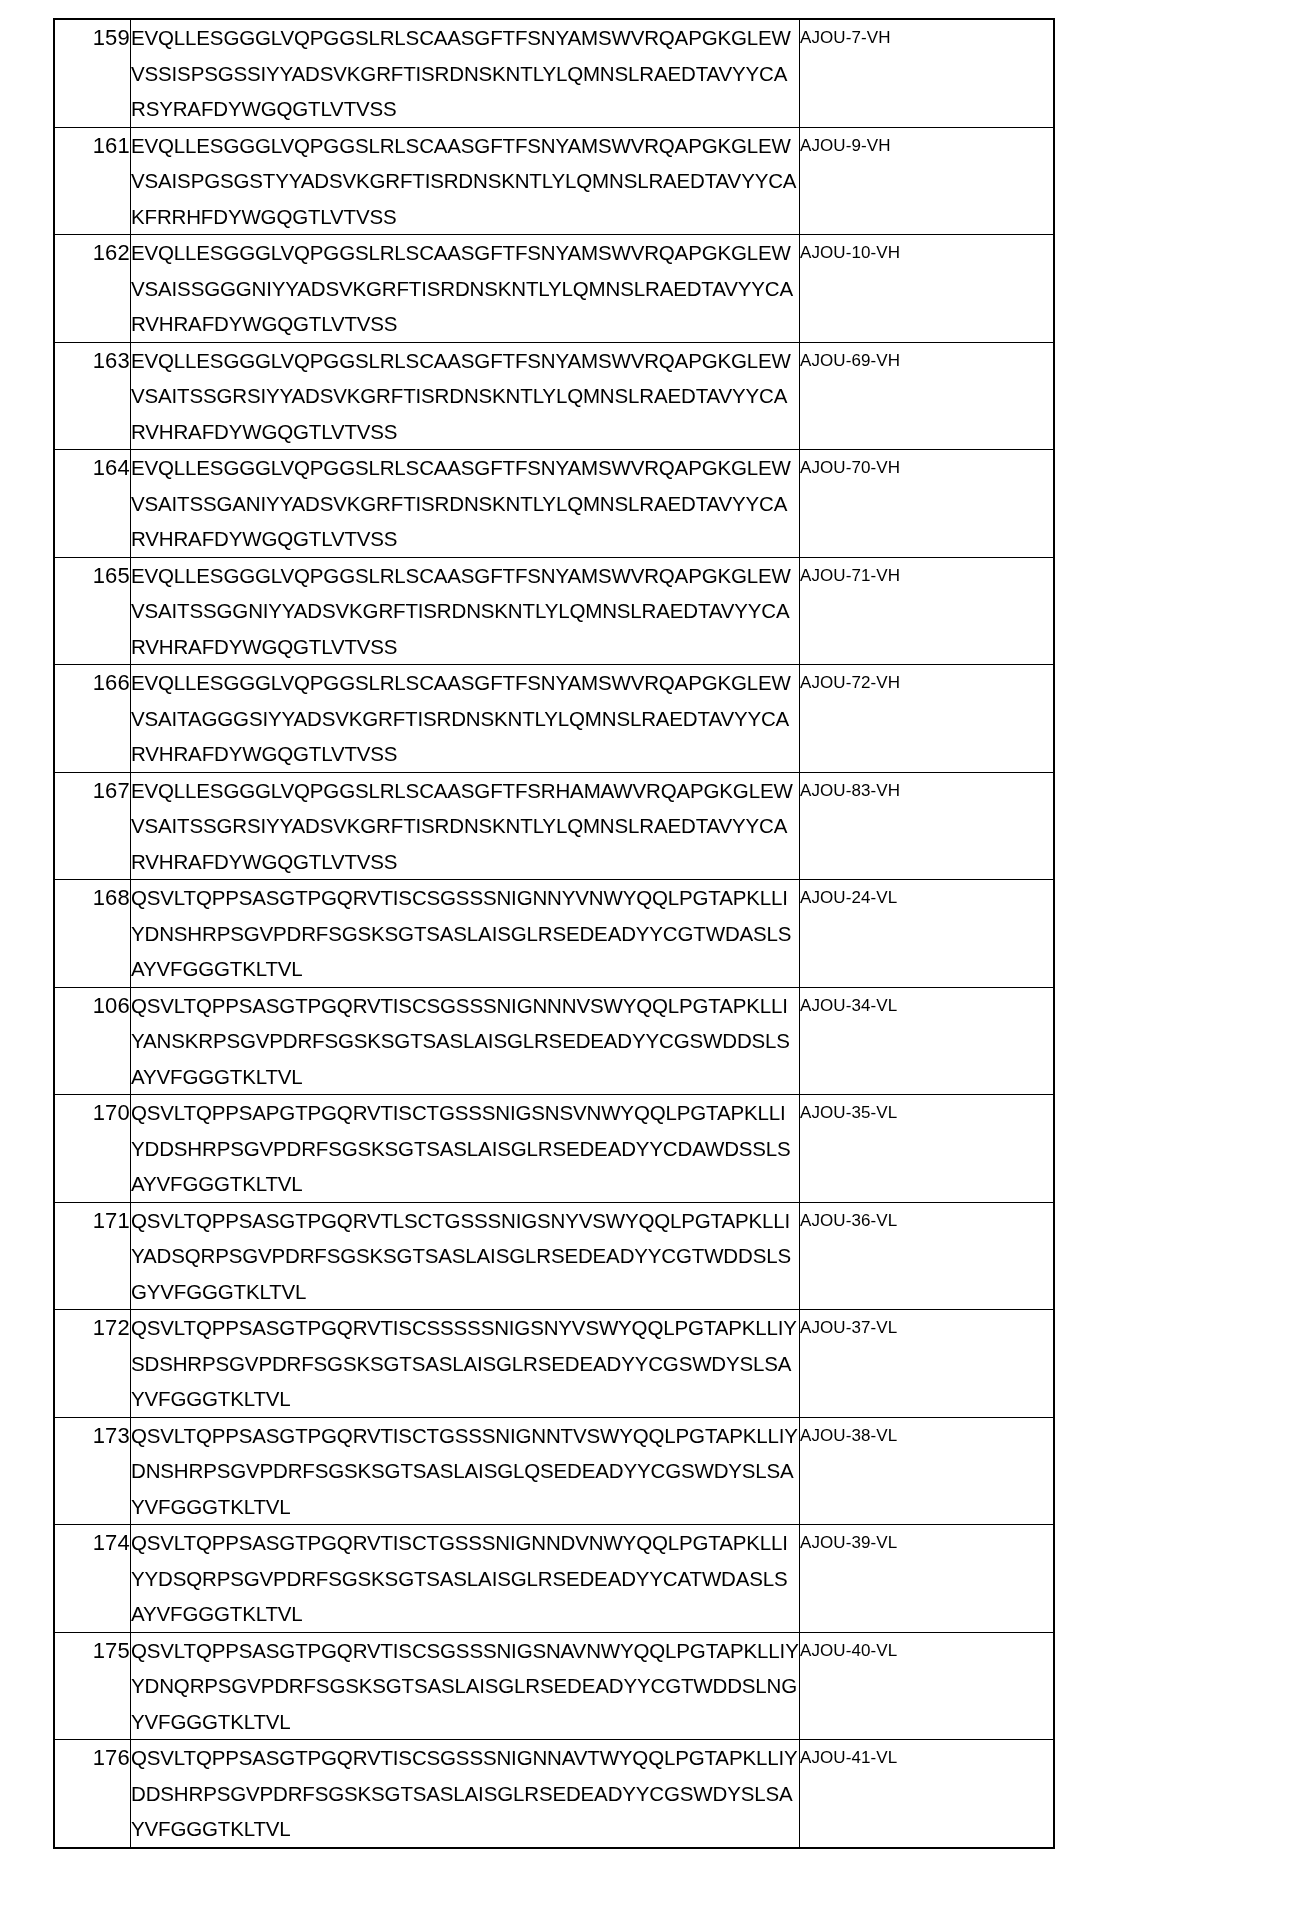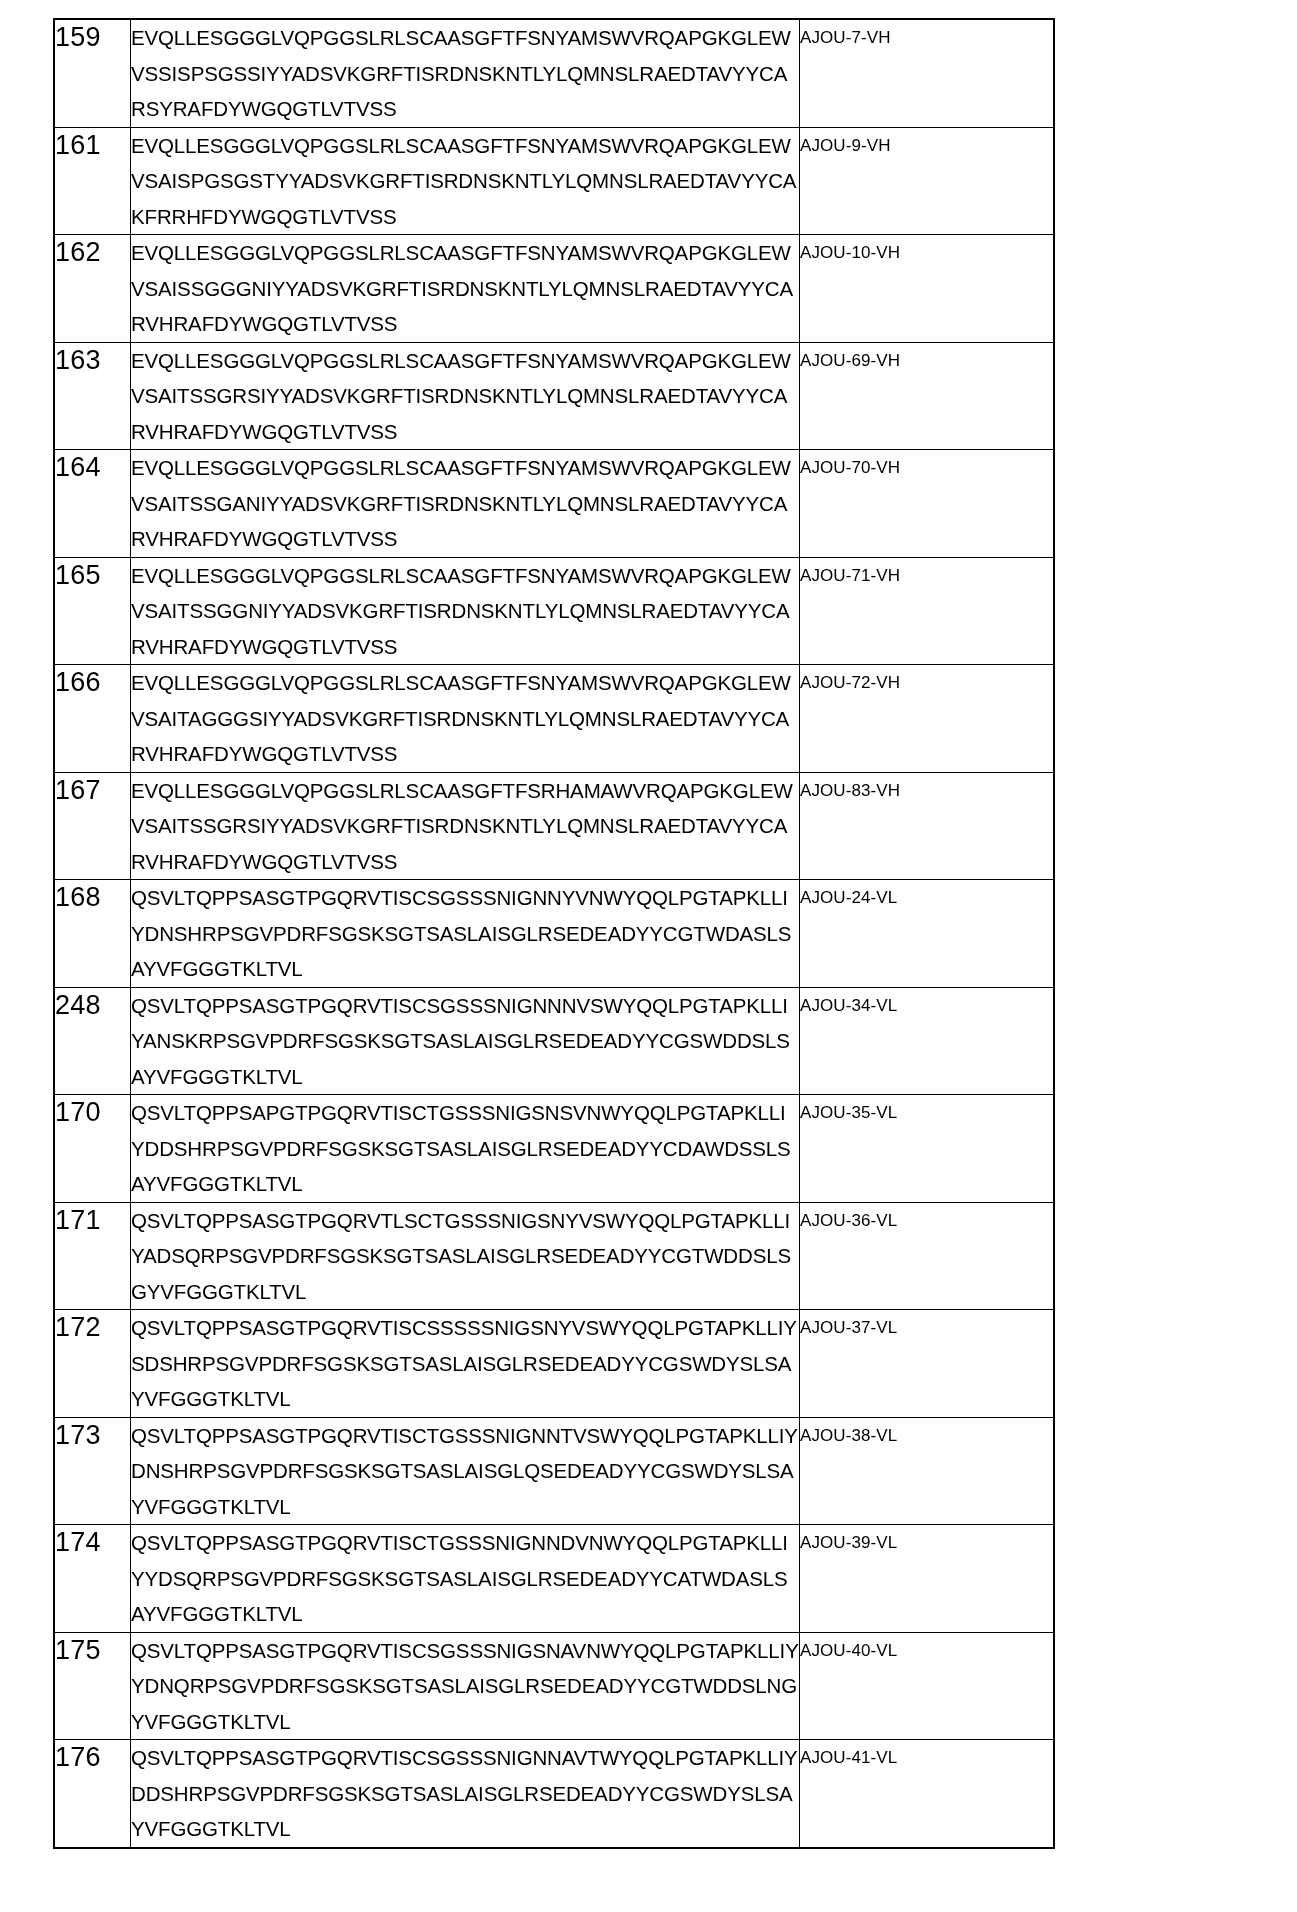--- a/index.html
+++ b/index.html
@@ -28,22 +28,22 @@
     width: 1000px;
     border: 2px solid #000;
   }
   table.seq-table td {
     border: 1px solid #000;
     vertical-align: top;
     padding: 0;
   }
   td.col-num {
     width: 75px;
-    text-align: left;
-    font-size: 27px;
+    text-align: right;
+    font-size: 22px;
     line-height: 35px;
     padding-top: 6px;
     padding-right: 6px;
     letter-spacing: 0.2px;
   }
   td.col-seq {
     width: 668px;
     padding: 6px 4px 6px 10px;
   }
   td.col-id {
@@ -109,21 +109,21 @@
           <td class="col-num">167</td>
           <td class="col-seq"><span class="seq-text">EVQLLESGGGLVQPGGSLRLSCAASGFTFSRHAMAWVRQAPGKGLEWVSAITSSGRSIYYADSVKGRFTISRDNSKNTLYLQMNSLRAEDTAVYYCARVHRAFDYWGQGTLVTVSS</span></td>
           <td class="col-id">AJOU-83-VH</td>
         </tr>
         <tr>
           <td class="col-num">168</td>
           <td class="col-seq"><span class="seq-text">QSVLTQPPSASGTPGQRVTISCSGSSSNIGNNYVNWYQQLPGTAPKLLIYDNSHRPSGVPDRFSGSKSGTSASLAISGLRSEDEADYYCGTWDASLSAYVFGGGTKLTVL</span></td>
           <td class="col-id">AJOU-24-VL</td>
         </tr>
         <tr>
-          <td class="col-num">248</td>
+          <td class="col-num">106</td>
           <td class="col-seq"><span class="seq-text">QSVLTQPPSASGTPGQRVTISCSGSSSNIGNNNVSWYQQLPGTAPKLLIYANSKRPSGVPDRFSGSKSGTSASLAISGLRSEDEADYYCGSWDDSLSAYVFGGGTKLTVL</span></td>
           <td class="col-id">AJOU-34-VL</td>
         </tr>
         <tr>
           <td class="col-num">170</td>
           <td class="col-seq"><span class="seq-text">QSVLTQPPSAPGTPGQRVTISCTGSSSNIGSNSVNWYQQLPGTAPKLLIYDDSHRPSGVPDRFSGSKSGTSASLAISGLRSEDEADYYCDAWDSSLSAYVFGGGTKLTVL</span></td>
           <td class="col-id">AJOU-35-VL</td>
         </tr>
         <tr>
           <td class="col-num">171</td>

